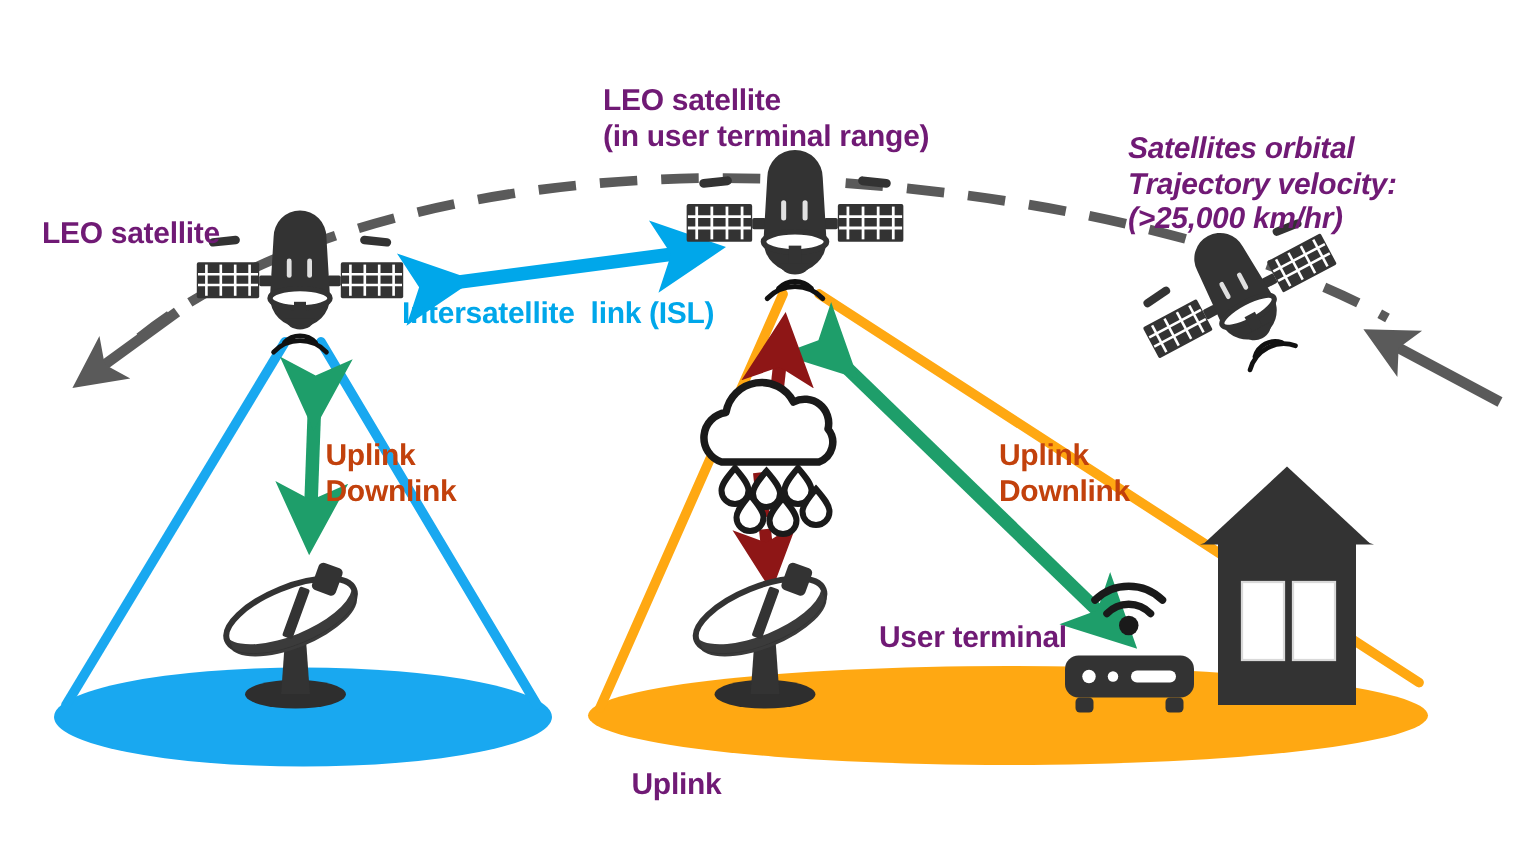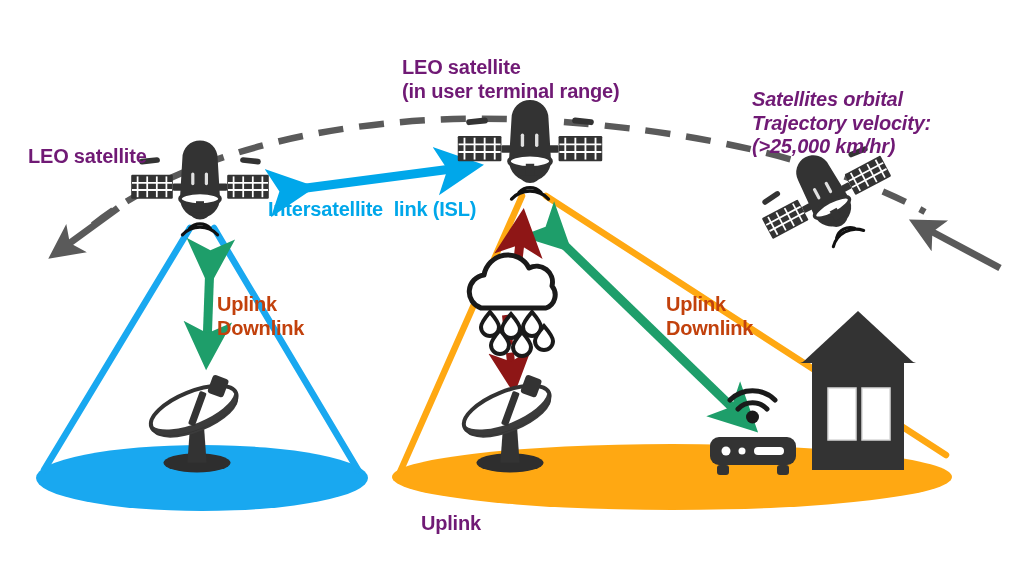--- a/index.html
+++ b/index.html
@@ -228,16 +228,17 @@
 (&gt;25,000 km/hr)</div>
 
   <div class="lbl lbl-blue" id="label-isl">Intersatellite  link (ISL)</div>
 
   <div class="lbl lbl-green" id="label-updown-left">Uplink
 Downlink</div>
 
   <div class="lbl lbl-green" id="label-updown-right">Uplink
 Downlink</div>
 
+  <div class="lbl lbl-gray" id="label-user-terminal">User terminal</div>
 
   <div class="lbl lbl-gray" id="label-gateway">Uplink</div>
 
 </div>
 
 </body></html>

